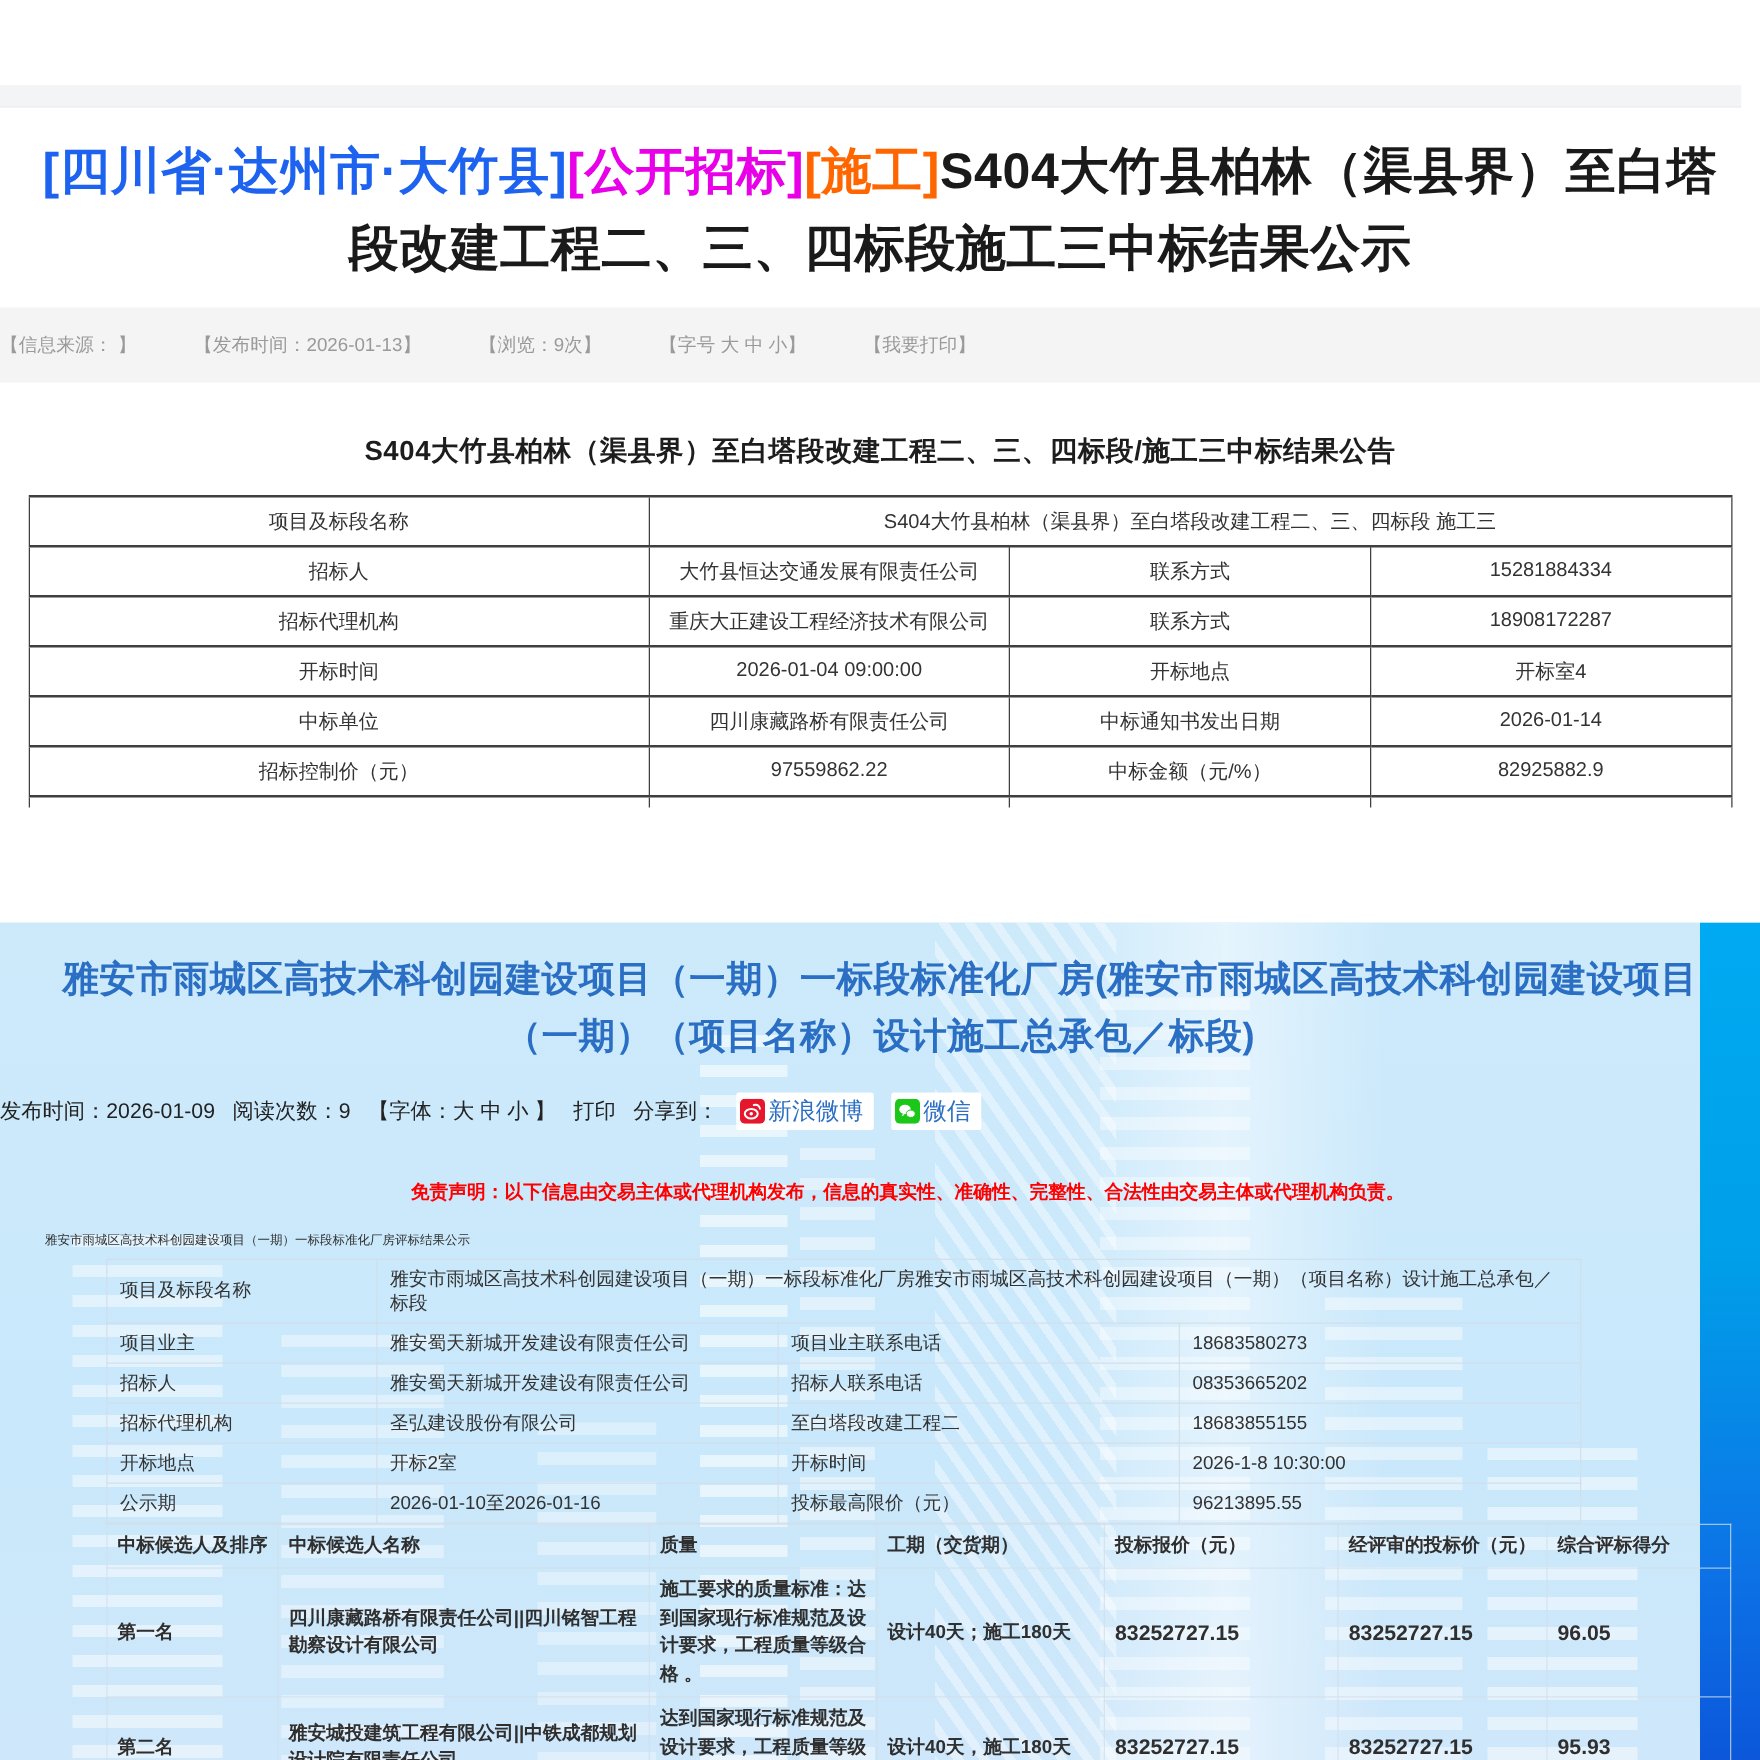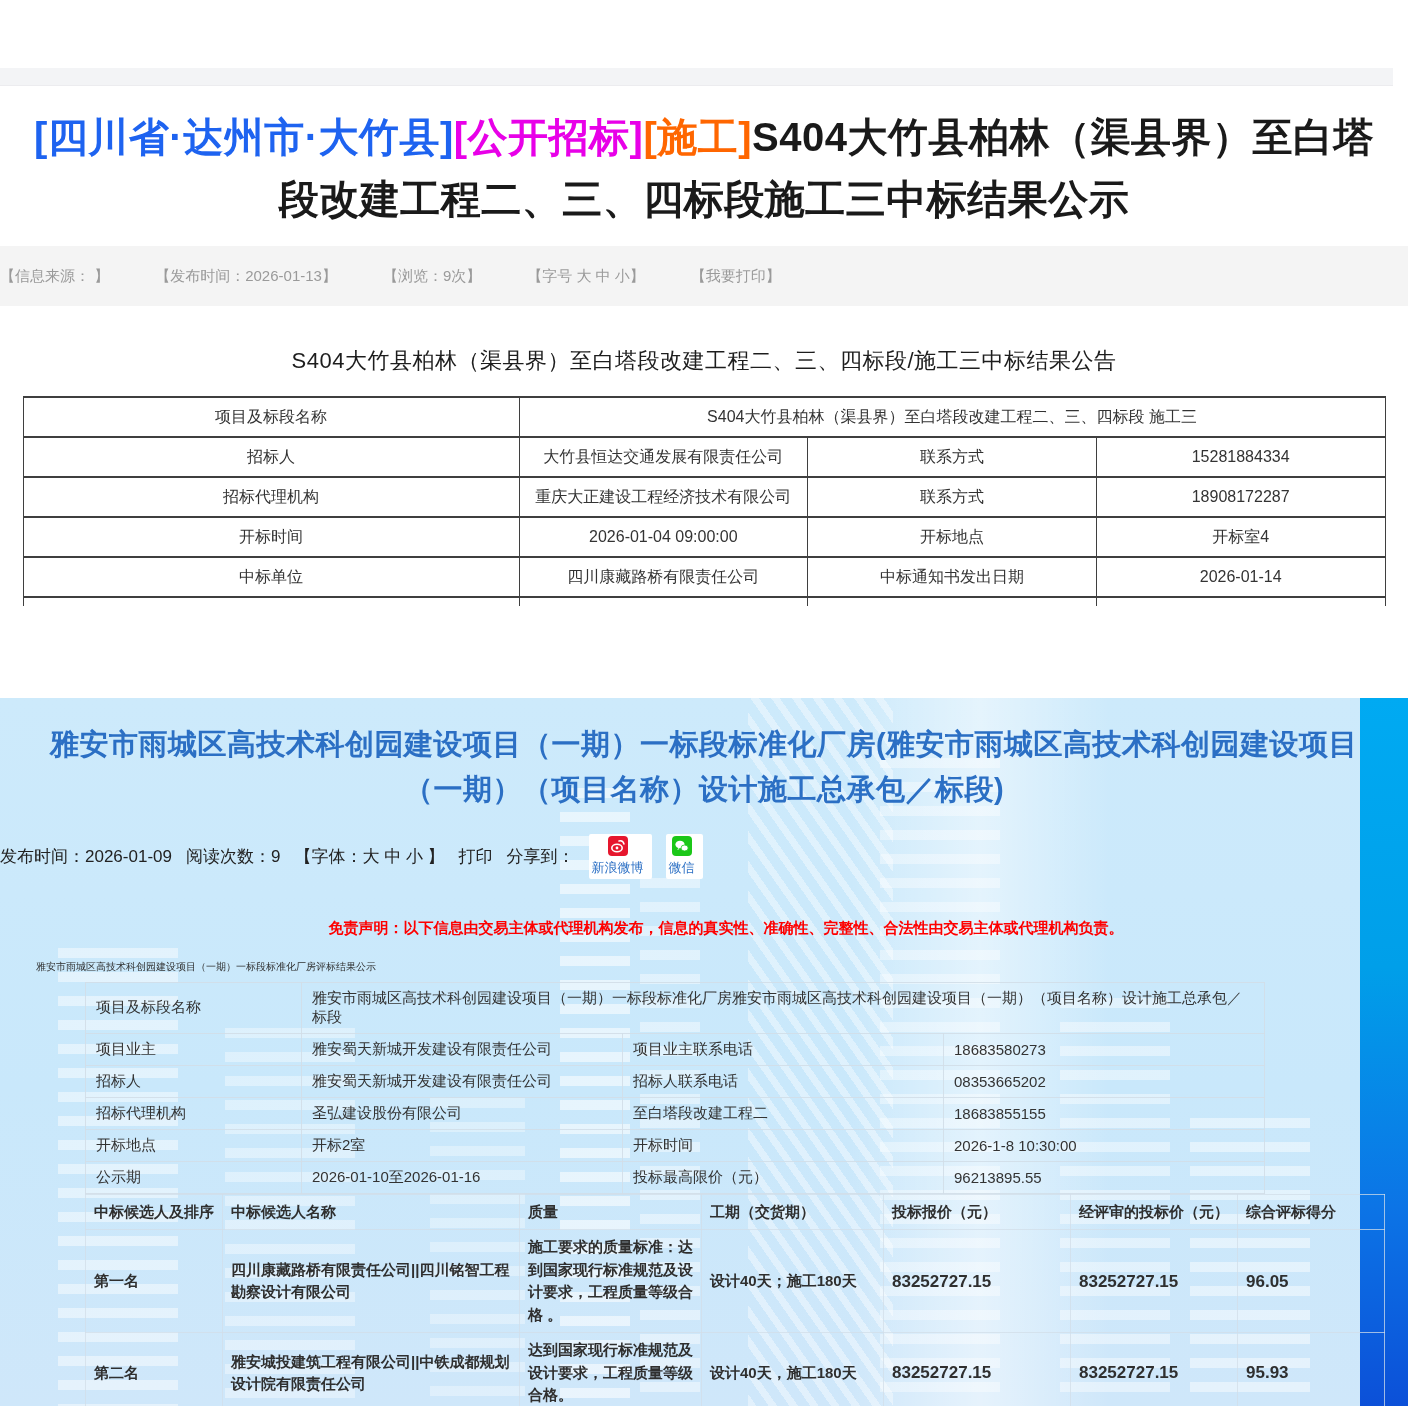--- a/index.html
+++ b/index.html
@@ -16,21 +16,21 @@
   }
   .t-loc{color:#1e63f0;}
   .t-method{color:#e800e8;}
   .t-cat{color:#ff6600;}
   .a1-meta{
     margin-top:16px;height:60px;background:#f4f4f4;
     display:flex;align-items:center;justify-content:flex-start;gap:46px;
     font-size:15px;color:#9a9a9a;
   }
   .a1-caption{
-    margin-top:40px;text-align:center;font-size:22px;font-weight:normal;color:#1d1d1d;letter-spacing:.5px;
+    margin-top:40px;text-align:center;font-size:22px;font-weight:bold;color:#1d1d1d;letter-spacing:.5px;
   }
   table.a1{
     border-collapse:collapse;margin:20px auto 0;width:1363px;table-layout:fixed;
   }
   table.a1 td{
     border-left:1px solid #3f3f3f;border-right:1px solid #3f3f3f;
     border-top:2px solid #3f3f3f;border-bottom:2px solid #3f3f3f;
     height:38px;text-align:center;font-size:16px;color:#333;padding:0 6px;
     overflow:hidden;white-space:nowrap;
   }
@@ -56,21 +56,21 @@
   .a2-title{
     position:relative;z-index:2;padding:24px 40px 0;text-align:center;
     font-size:29px;line-height:1.55;color:#2b6fc4;font-weight:bold;letter-spacing:.5px;
   }
   .a2-meta{
     position:relative;z-index:2;margin-top:22px;display:flex;align-items:center;justify-content:flex-start;gap:14px;
     font-size:17px;color:#222;
   }
   .chip{
     display:inline-flex;align-items:center;gap:3px;background:#fff;padding:2px 8px 2px 3px;
-    font-size:13px;color:#2b6fc4;border-radius:2px;flex-direction:column;
+    font-size:19px;color:#2b6fc4;border-radius:2px;
   }
   .chip svg{display:block;}
   .a2-disclaimer{
     position:relative;z-index:2;margin-top:40px;text-align:center;
     font-size:15px;font-weight:bold;color:#fe0000;padding-left:44px;
   }
   .a2-subtitle{
     position:relative;z-index:2;margin-top:22px;padding-left:36px;font-size:10px;color:#2f2f2f;
   }
   table.a2info{
@@ -132,20 +132,26 @@
     <td class="c1">开标时间</td>
     <td class="c2">2026-01-04 09:00:00</td>
     <td class="c3">开标地点</td>
     <td class="c4">开标室4</td>
   </tr>
   <tr>
     <td class="c1">中标单位</td>
     <td class="c2">四川康藏路桥有限责任公司</td>
     <td class="c3">中标通知书发出日期</td>
     <td class="c4">2026-01-14</td>
+  </tr>
+  <tr>
+    <td class="c1">招标控制价（元）</td>
+    <td class="c2">97559862.22</td>
+    <td class="c3">中标金额（元/%）</td>
+    <td class="c4">82925882.9</td>
   </tr>
   <tr>
     <td class="c1 partial"></td>
     <td class="c2 partial"></td>
     <td class="c3 partial"></td>
     <td class="c4 partial"></td>
   </tr>
 </tbody>
   </table>
 

